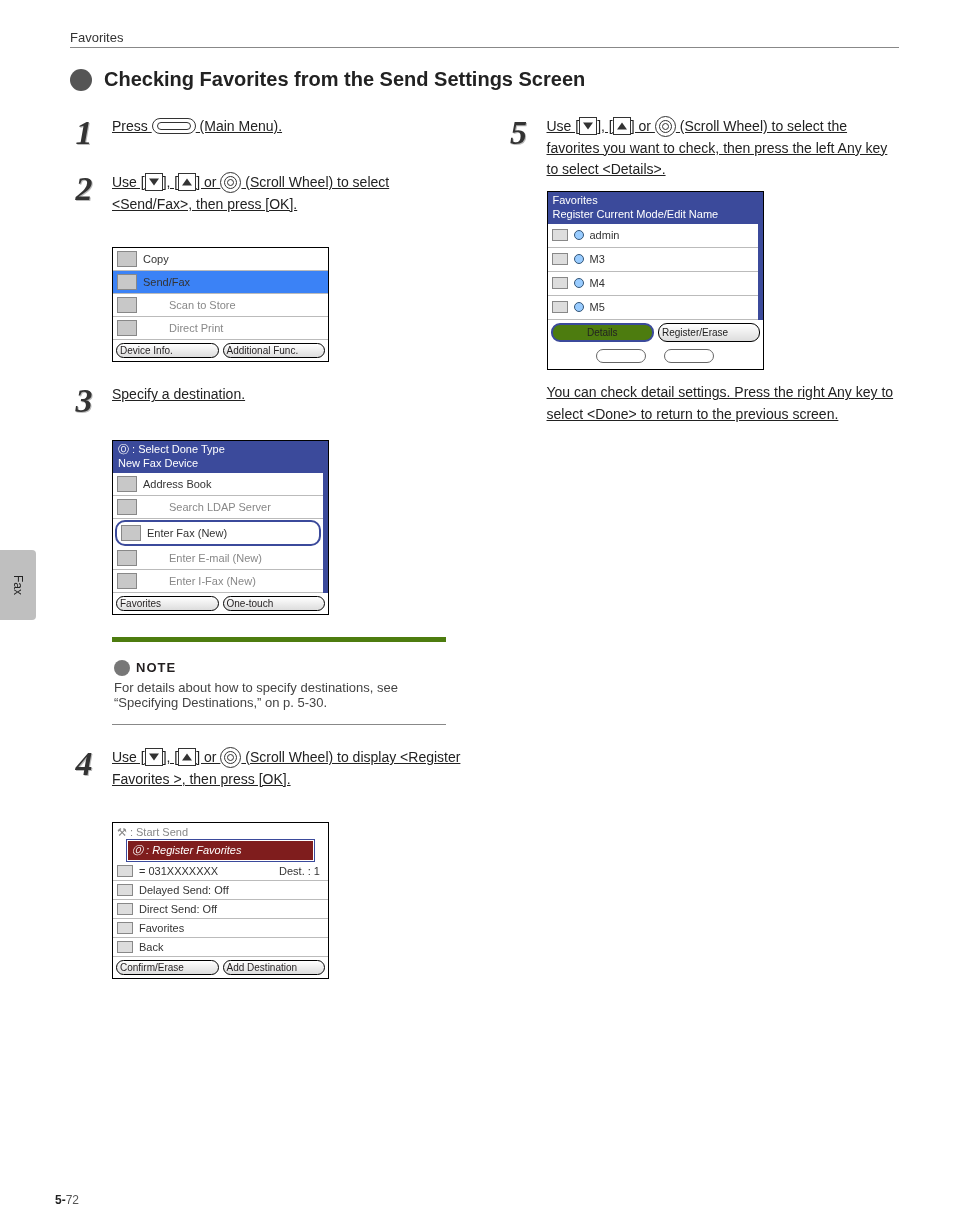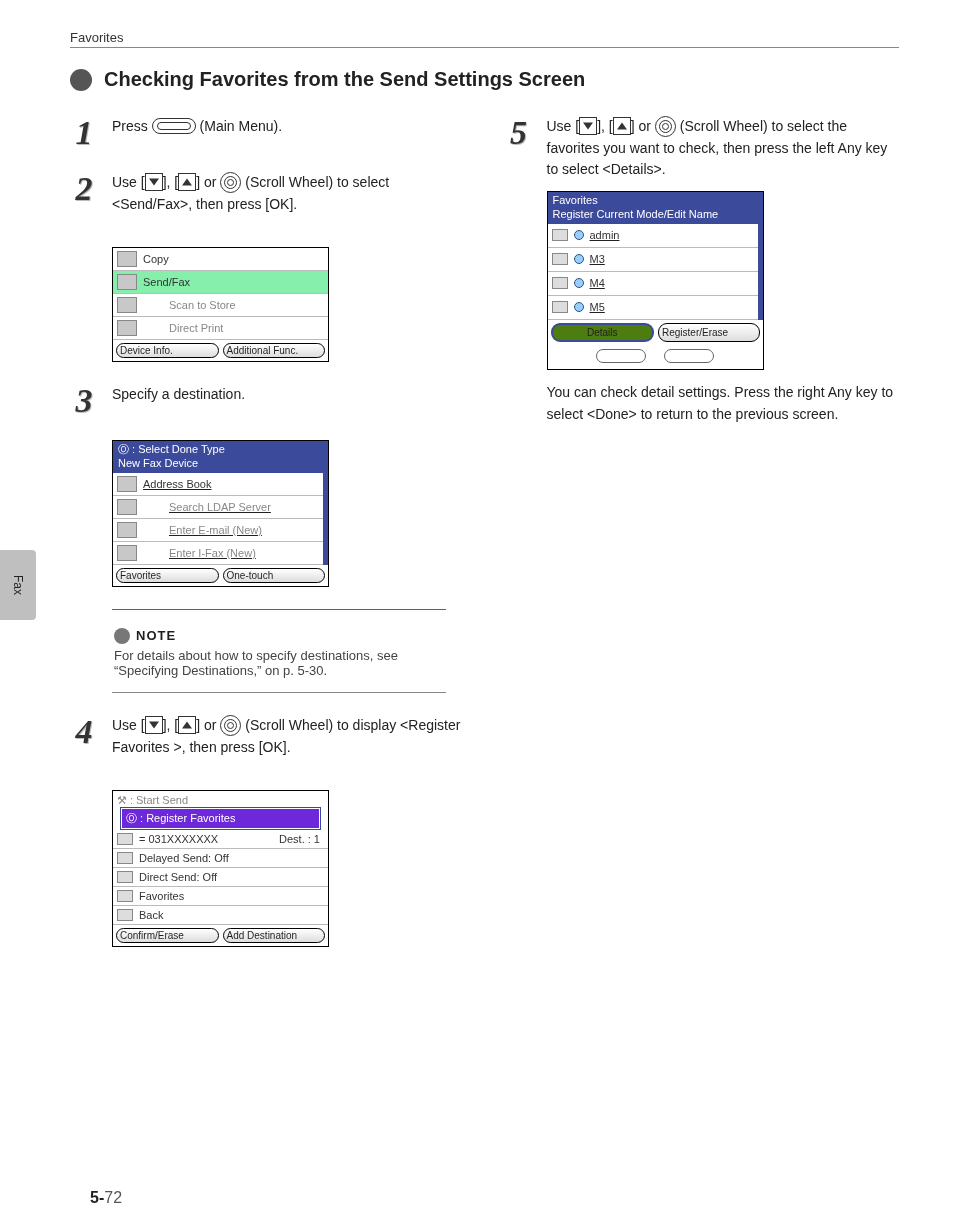--- a/index.html
+++ b/index.html
@@ -66,21 +66,21 @@
     width: 28px;
     text-align: center;
     flex-shrink: 0;
   }
   .step-body {
     font-size: 14px;
     line-height: 1.55;
     color: #222;
     flex: 1;
   }
-  .step-body p { margin: 0 0 10px 0; }
+  .step-body p { margin: 0 0 10px 0; text-decoration: underline; }
 
   
   .keypill {
     display: inline-block;
     vertical-align: middle;
     width: 42px;
     height: 14px;
     border: 1.5px solid #333;
     border-radius: 8px;
     position: relative;
@@ -150,26 +150,27 @@
     overflow: hidden;
   }
   .lcd .hdr {
     background: #3b4a9b;
     color: #fff;
     padding: 2px 5px;
     font-size: 11px;
     line-height: 1.25;
   }
   .lcd .hl {
-    background: #6d28d9;
+    background: #7f1d1d;
     color: #fff;
     border:1px solid #fff;
     outline:1px solid #3b4a9b;
-    margin:1px 8px;
+    margin:1px 14px;
     padding:2px 4px;
+    font-style:italic;
   }
   .lcd .row {
     border-bottom: 1px solid #bbb;
     padding: 3px 4px;
     display: flex;
     align-items: center;
     gap: 6px;
     color: #333;
   }
   .lcd .row.dim { color: #888; gap: 32px; }
@@ -213,21 +214,21 @@
   .lcd .softkey {
     width:48px; height:12px;
     border:1.5px solid #666;
     border-radius:8px;
   }
 
   .imgpad { margin-left: 42px; margin-bottom: 22px; }
   .imgpad-r { margin-left: 0; margin-bottom: 12px; }
 
   .note-box {
-    border-top: 1px solid #4d7c0f;
+    border-top: 5px solid #4d7c0f;
     border-bottom: 1px solid #888;
     padding: 18px 2px 14px;
     margin: 10px 0 22px 42px;
     width: 330px;
   }
   .note-label {
     font-weight: 700;
     font-size: 13px;
     letter-spacing: 1px;
     display:flex;
@@ -261,39 +262,38 @@
     transform: translate(-50%,-50%) rotate(90deg);
     font-size:12px;
     color:#222;
     white-space:nowrap;
   }
 
   .pagenum {
     position:absolute;
     left: 55px;
     bottom: 20px;
-    font-size: 16px;
+    font-size: 12px;
     font-weight:700;
     color:#222;
-    margin-left:35px;
   }
   .pagenum .light { font-weight:400; color:#555; }
 
   .below-lcd {
     font-size: 14px;
     line-height: 1.55;
     color: #222;
     margin-top: 10px;
   }
 
   .twoline { }
   .row .rt { margin-left:auto; padding-right:4px;}
   .scrollbar-stub { width:5px; background:#3b4a9b; align-self:stretch; }
   .listarea { display:flex; }
-  .listarea .listcol { flex:1;text-decoration:underline; }
+  .listarea .listcol { flex:1; }
   .smallicn { width:14px; height:10px; border:1px solid #888; background:#ddd; flex-shrink:0;}
   .smalldot { width:8px; height:8px; border-radius:50%; background:#9cf; border:1px solid #357; flex-shrink:0;}
 </style>
 </head>
 <body>
 
 <div class="page">
   <div class="rh">Favorites</div>
 
   <div class="section-head">
@@ -322,21 +322,21 @@
           </p>
         </div>
       </div>
 
       <div class="imgpad">
         <div class="lcd">
           <div class="row">
               <span class="icn"></span>
               <span>Copy</span>
             </div>
-          <div class="row" style="background:#86efac;">
+          <div class="row" style="background:#3b82f6;">
               <span class="icn"></span>
               <span>Send/Fax</span>
             </div>
           <div class="row dim">
               <span class="icn"></span>
               <span>Scan to Store</span>
             </div>
           <div class="row dim">
               <span class="icn"></span>
               <span>Direct Print</span>
@@ -364,20 +364,26 @@
           <div class="listarea">
             <div class="listcol">
               <div class="row">
                   <span class="icn"></span>
                   <span>Address Book</span>
                 </div>
               <div class="row dim">
                   <span class="icn"></span>
                   <span>Search LDAP Server</span>
                 </div>
+              <div style="border:2px solid #3b4a9b; border-radius:10px; margin:1px 2px;">
+                <div class="row" style="border:none;">
+                    <span class="icn"></span>
+                    <span>Enter Fax (New)</span>
+                  </div>
+              </div>
               <div class="row dim">
                   <span class="icn"></span>
                   <span>Enter E-mail (New)</span>
                 </div>
               <div class="row dim">
                   <span class="icn"></span>
                   <span>Enter I-Fax (New)</span>
                 </div>
             </div>
             <div class="scrollbar-stub"></div>

